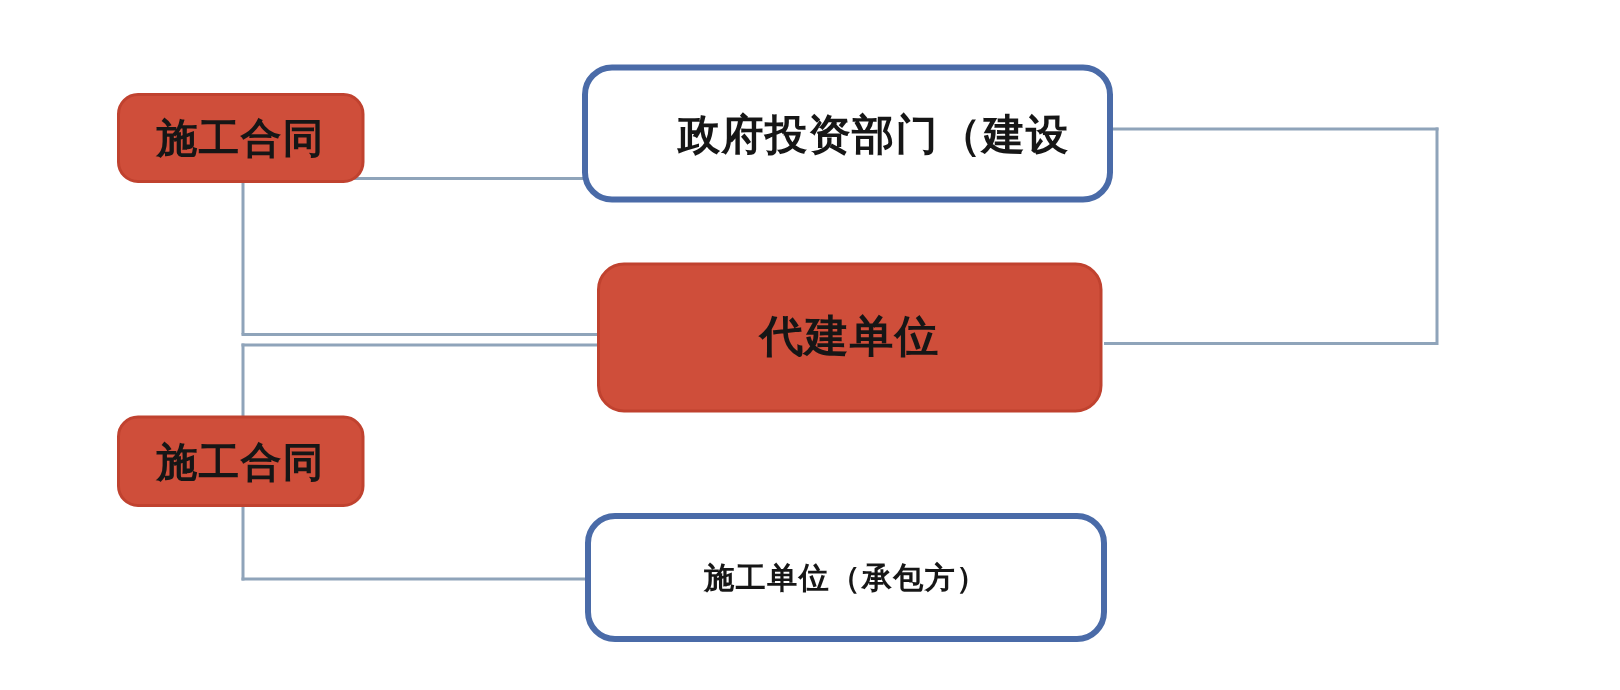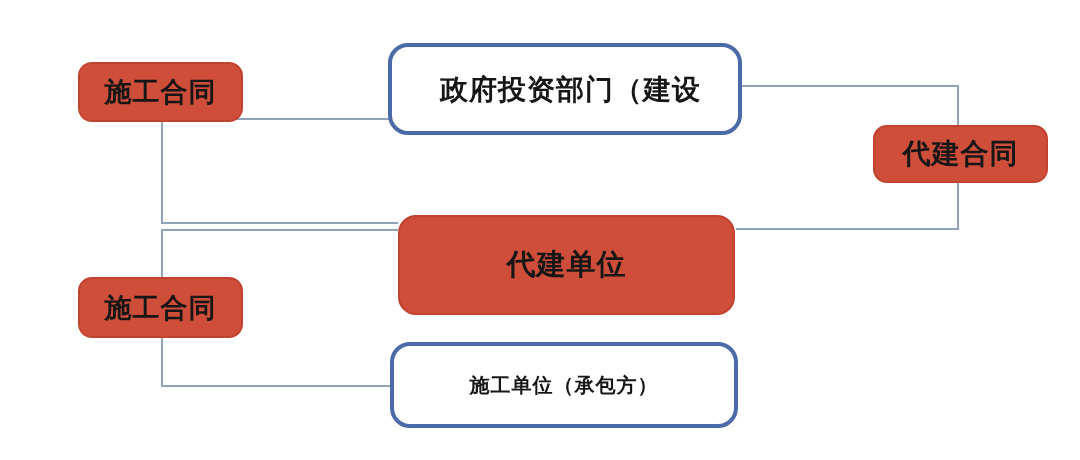--- a/index.html
+++ b/index.html
@@ -42,24 +42,24 @@
   }
   .box.white {
     background: var(--white-fill, #ffffff);
     border: 4px solid var(--blue-border, #4A6BA8);
     border-radius: 20px;
   }
   .box .lbl { white-space: nowrap; }
   
   #node-a { left: 78px;  top: 62px;  width: 165px; height: 60px; font-size: 27px; }
   #node-b { left: 388px; top: 43px;  width: 354px; height: 92px; font-size: 28px;
-            justify-content: flex-start; padding-left: 48px; }
+            justify-content: flex-start; padding-left: 60px; }
   #node-b .lines { line-height: 35px; white-space: nowrap; }
   #node-c { left: 873px; top: 125px; width: 175px; height: 58px; font-size: 28px; }
-  #node-d { left: 398px; top: 175px; width: 337px; height: 100px; font-size: 29px; border-radius: 18px; margin-top: 40px; }
+  #node-d { left: 398px; top: 175px; width: 337px; height: 100px; font-size: 29px; border-radius: 18px; }
   #node-e { left: 78px;  top: 277px; width: 165px; height: 61px; font-size: 27px; }
   #node-f { left: 390px; top: 342px; width: 348px; height: 86px; font-size: 20px; }
 </style>
 </head>
 <body>
 
 <div class="canvas">
 
   <div class="line h" style="left:162px; top:118px; width:228px;"></div>
   <div class="line v" style="left:161px; top:120px; height:103px;"></div>
@@ -74,23 +74,20 @@
   <div class="box red" id="node-a">
     <span class="lbl">施工合同</span>
   </div>
 
   <div class="box white" id="node-b">
     <div class="lines">
       <div>政府投资部门（建设</div>
     </div>
   </div>
 
-  <div class="box red" id="node-c">
-    <span class="lbl">代建合同</span>
-  </div>
 
   <div class="box red" id="node-d">
     <span class="lbl">代建单位</span>
   </div>
 
   <div class="box red" id="node-e">
     <span class="lbl">施工合同</span>
   </div>
 
   <div class="box white" id="node-f">

